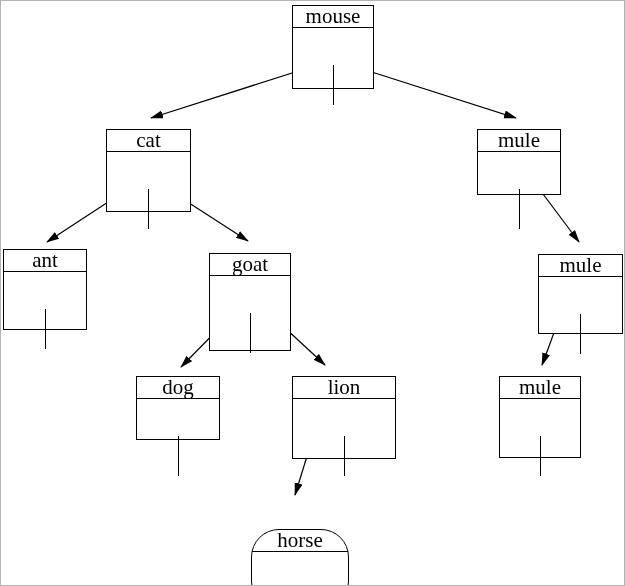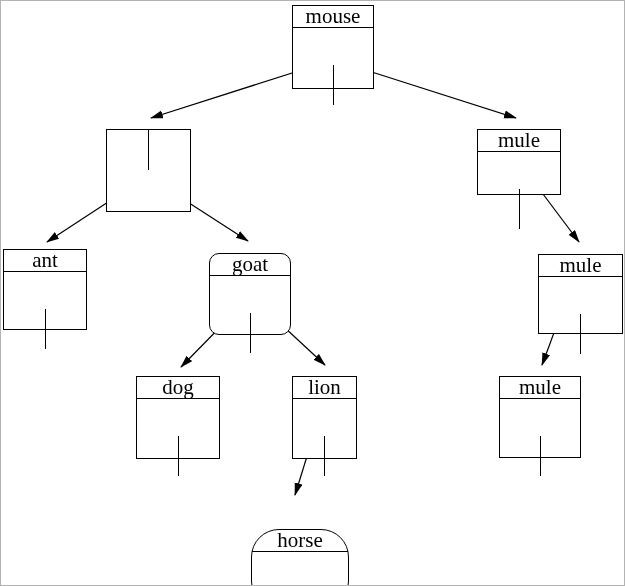--- a/index.html
+++ b/index.html
@@ -83,61 +83,62 @@
   </svg>
   <div>
       <div class="node" style="left: 291px; top: 4px; width: 82px; height: 84px;">
         <div class="node-label">mouse</div>
         <div class="node-cells">
           <div class="cell left"></div>
           <div class="cell right"></div>
         </div>
       </div>
       <div class="node" style="left: 105px; top: 128px; width: 85px; height: 83px;">
+        <div class="node-label">cat</div>
         <div class="node-cells">
           <div class="cell left"></div>
           <div class="cell right"></div>
         </div>
       </div>
       <div class="node" style="left: 476px; top: 128px; width: 84px; height: 66px;">
         <div class="node-label">mule</div>
         <div class="node-cells">
           <div class="cell left"></div>
           <div class="cell right"></div>
         </div>
       </div>
       <div class="node" style="left: 2px; top: 248px; width: 84px; height: 81px;">
         <div class="node-label">ant</div>
         <div class="node-cells">
           <div class="cell left"></div>
           <div class="cell right"></div>
         </div>
       </div>
-      <div class="node" style="left: 208px; top: 252px; width: 82px; height: 82px; border-radius: 10px;">
+      <div class="node" style="left: 208px; top: 252px; width: 82px; height: 98px;">
         <div class="node-label">goat</div>
         <div class="node-cells">
           <div class="cell left"></div>
           <div class="cell right"></div>
         </div>
       </div>
       <div class="node" style="left: 537px; top: 253px; width: 85px; height: 80px;">
         <div class="node-label">mule</div>
         <div class="node-cells">
           <div class="cell left"></div>
           <div class="cell right"></div>
         </div>
       </div>
-      <div class="node" style="left: 135px; top: 375px; width: 84px; height: 83px;">
+      <div class="node" style="left: 135px; top: 375px; width: 84px; height: 64px;">
         <div class="node-label">dog</div>
         <div class="node-cells">
           <div class="cell left"></div>
           <div class="cell right"></div>
         </div>
       </div>
-      <div class="node" style="left: 291px; top: 375px; width: 65px; height: 83px;">
+      <div class="node" style="left: 291px; top: 375px; width: 104px; height: 83px;">
         <div class="node-label">lion</div>
         <div class="node-cells">
           <div class="cell left"></div>
           <div class="cell right"></div>
         </div>
       </div>
       <div class="node" style="left: 498px; top: 375px; width: 82px; height: 82px;">
         <div class="node-label">mule</div>
         <div class="node-cells">
           <div class="cell left"></div>

